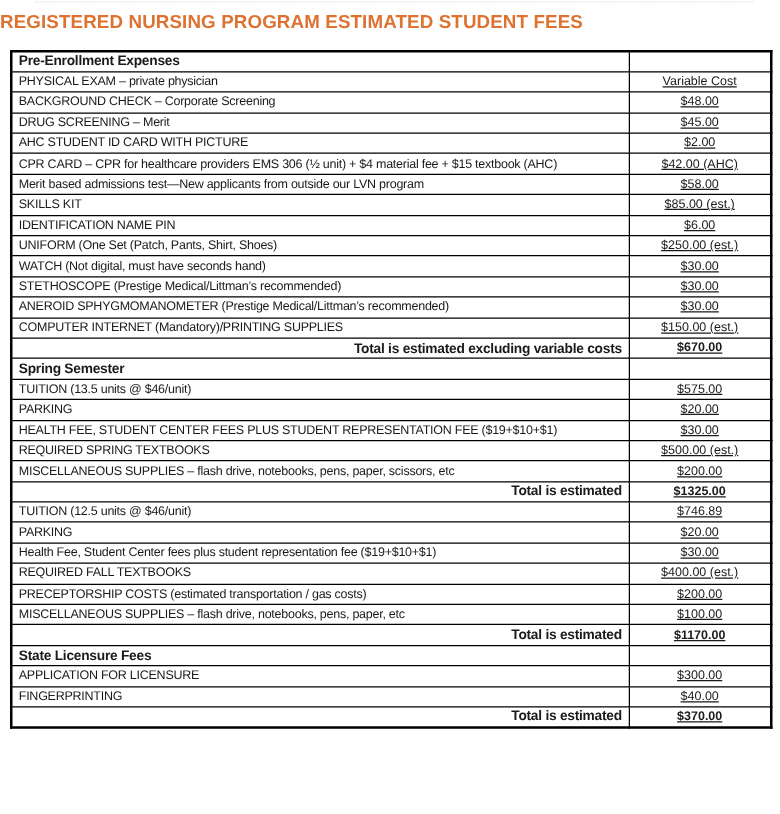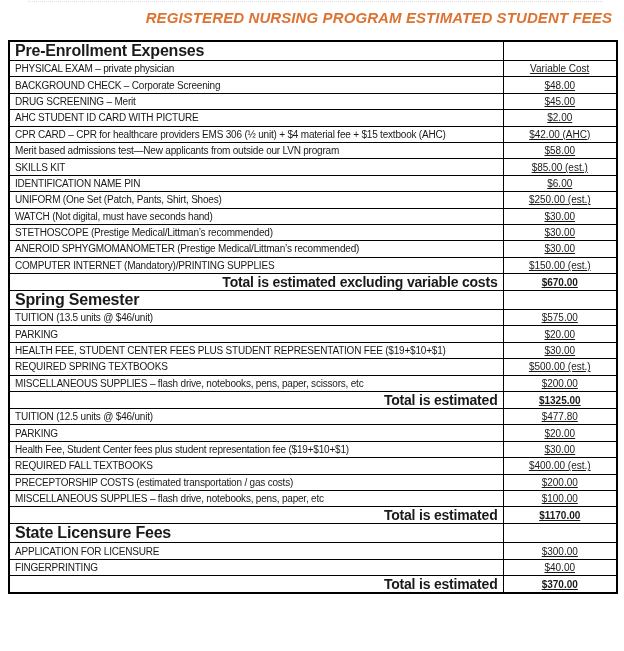--- a/index.html
+++ b/index.html
@@ -10,25 +10,24 @@
     position: relative;
     font-family: "Liberation Sans", sans-serif;
     overflow: hidden;
   }
   .top-dotted {
     position: absolute; top: 1px; left: 28px; width: 575px; height: 0;
     border-top: 1px dotted #dedede;
   }
   .page-title {
     position: absolute; top: 9px; left: 0; width: 612px;
-    text-align: right;
+    text-align: left;
     font-size: 15px; font-weight: 700;
     letter-spacing: 0.1px;
     white-space: nowrap;
-    font-style: italic;
   }
   table.fees-table {
     position: absolute; top: 40px; left: 8px;
     width: 608px;
     border-collapse: collapse;
     table-layout: fixed;
     border: 2px solid #000000;
   }
   col.c-label { width: 494px; }
   col.c-value { width: 114px; }
@@ -38,22 +37,22 @@
     padding: 0 5px;
     font-size: 10px;
     letter-spacing: -0.2px;
     color: #1a1a1a;
     white-space: nowrap;
     overflow: hidden;
     vertical-align: middle;
   }
   td.label { text-align: left; }
   td.value { text-align: center; padding: 0 2px; letter-spacing: 0; text-decoration: underline; }
-  tr.section td.label { font-weight: 700; font-size: 16px; }
-  tr.total td.label { font-weight: 700; text-align: right; font-size: 14px; }
+  tr.section td.label { font-weight: 700; font-size: 11px; }
+  tr.total td.label { font-weight: 700; text-align: right; font-size: 11px; }
   tr.total td.value { font-weight: 700; }
 </style>
 </head>
 <body>
 
 <div class="top-dotted"></div>
 
 <div class="page-title" style="color: rgb(222, 114, 49);">REGISTERED NURSING PROGRAM ESTIMATED STUDENT FEES</div>
 
 <table class="fees-table">
@@ -145,21 +144,21 @@
       <tr class="item">
         <td class="label">MISCELLANEOUS SUPPLIES – flash drive, notebooks, pens, paper, scissors, etc</td>
         <td class="value">$200.00</td>
       </tr>
       <tr class="total">
         <td class="label">Total is estimated</td>
         <td class="value">$1325.00</td>
       </tr>
       <tr class="item">
         <td class="label">TUITION (12.5 units @ $46/unit)</td>
-        <td class="value">$477.80</td>
+        <td class="value">$746.89</td>
       </tr>
       <tr class="item">
         <td class="label">PARKING</td>
         <td class="value">$20.00</td>
       </tr>
       <tr class="item">
         <td class="label">Health Fee, Student Center fees plus student representation fee ($19+$10+$1)</td>
         <td class="value">$30.00</td>
       </tr>
       <tr class="item">

